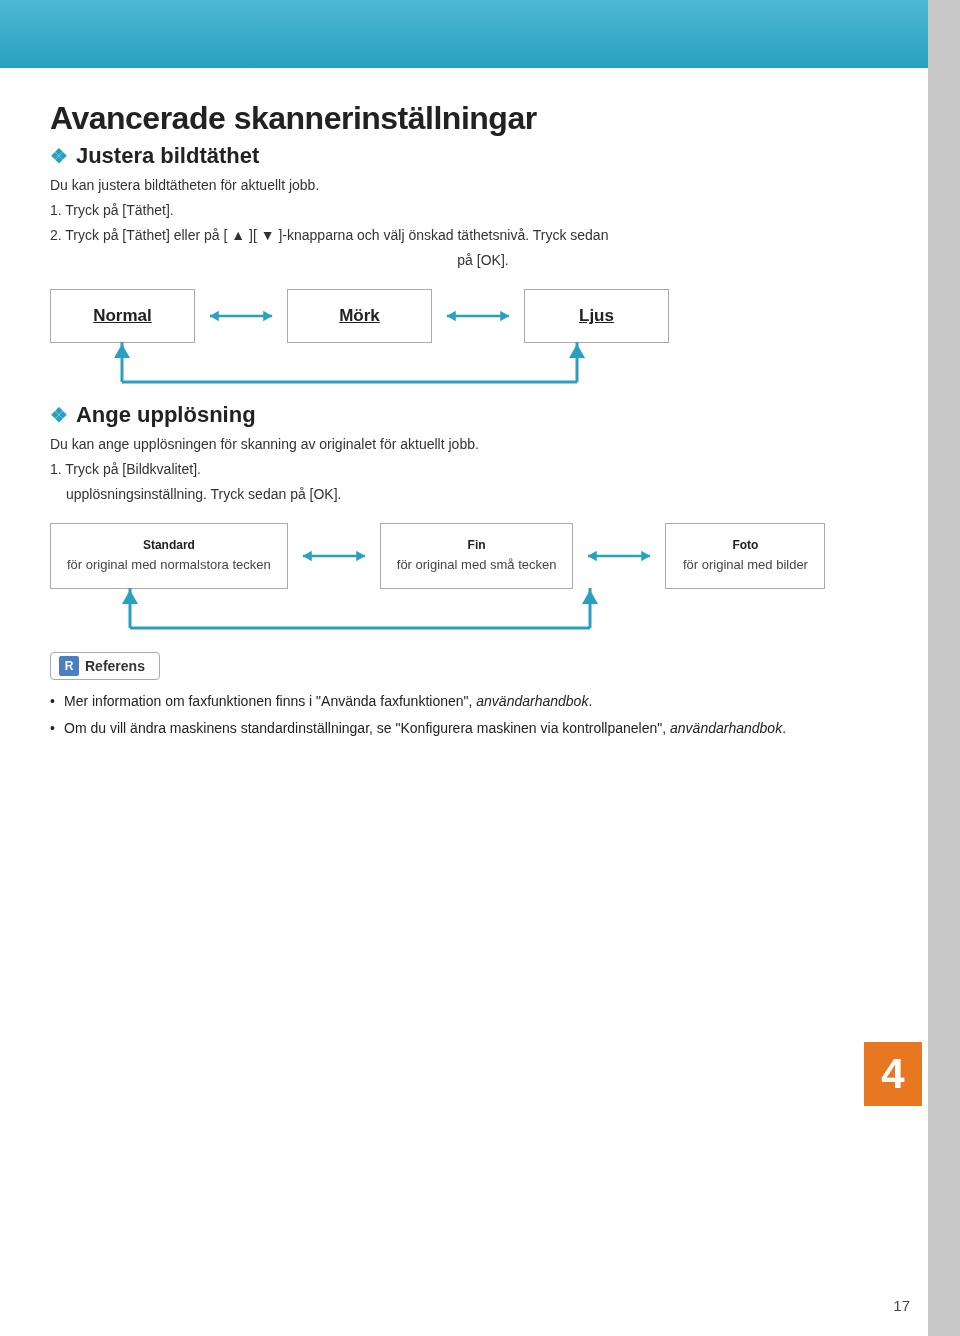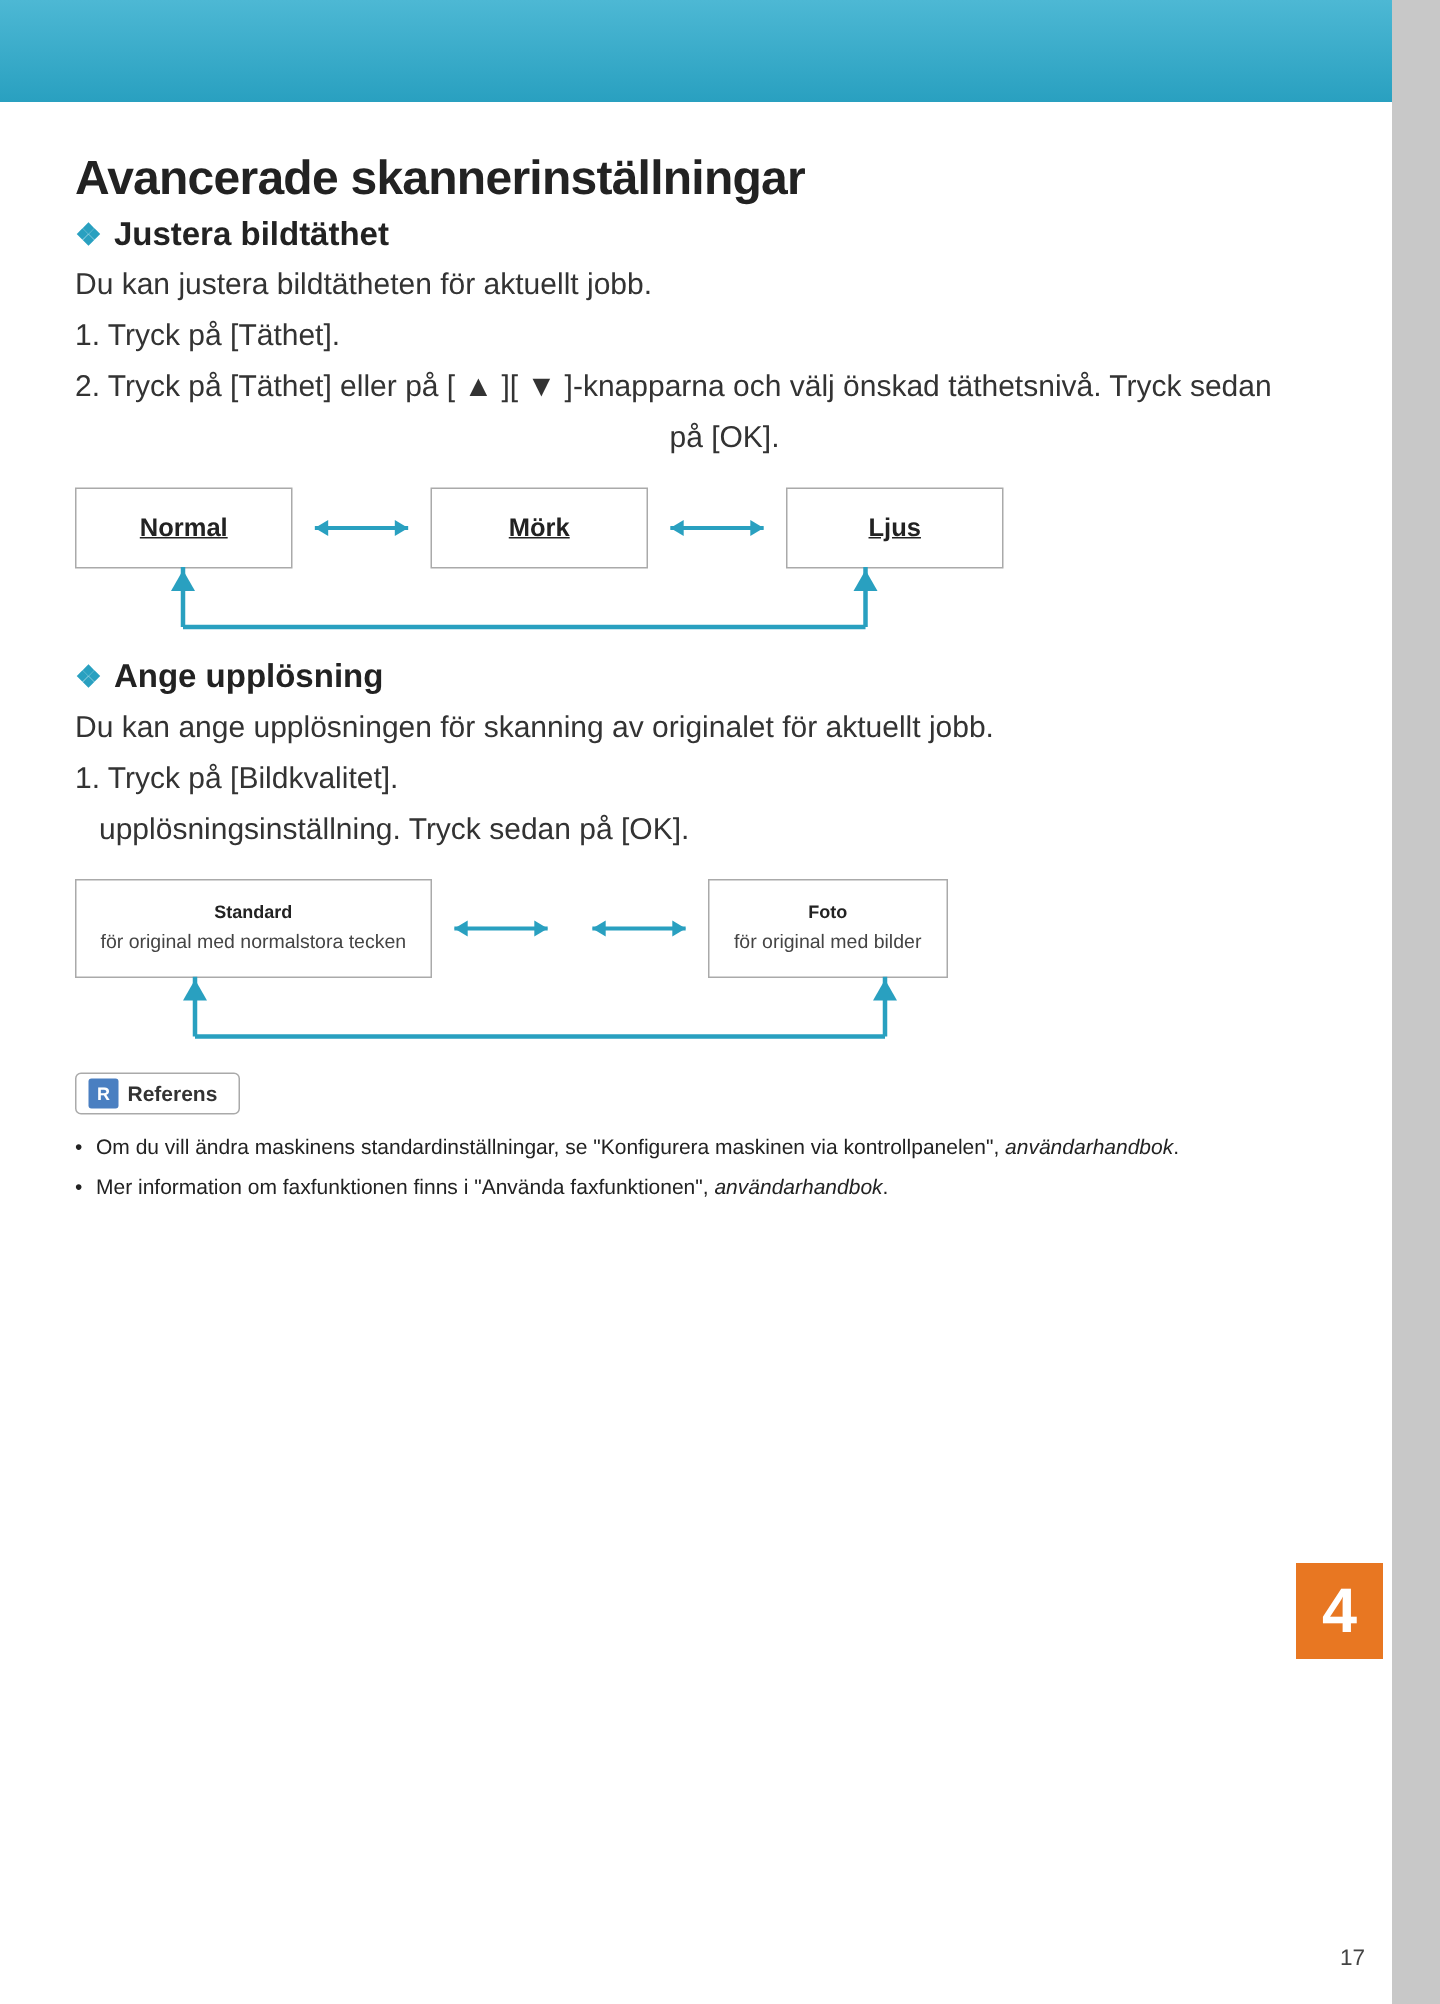--- a/index.html
+++ b/index.html
@@ -62,21 +62,21 @@
       align-items: center;
       gap: 8px;
     }
 
     .diamond {
       color: #29a0c0;
       font-size: 20px;
     }
 
     .section-desc {
-      font-size: 20px;
+      font-size: 14px;
       color: #333;
       margin-bottom: 4px;
       line-height: 1.5;
     }
 
     
     .diagram {
       margin: 18px 0 28px 0;
       position: relative;
     }
@@ -329,20 +329,24 @@
       </div>
 
       <div class="arrow-horiz">
         <svg width="90" height="36" viewBox="0 0 90 36">
           <line x1="10" y1="18" x2="80" y2="18" class="arrow-svg"></line>
           <polygon points="10,18 20,12 20,24" class="arrow-head"></polygon>
           <polygon points="80,18 70,12 70,24" class="arrow-head"></polygon>
         </svg>
       </div>
 
+      <div class="resolution-box">
+        <div class="box-title">Fin</div>
+        <div class="box-desc">för original med små tecken</div>
+      </div>
 
       <div class="arrow-horiz">
         <svg width="90" height="36" viewBox="0 0 90 36">
           <line x1="10" y1="18" x2="80" y2="18" class="arrow-svg"></line>
           <polygon points="10,18 20,12 20,24" class="arrow-head"></polygon>
           <polygon points="80,18 70,12 70,24" class="arrow-head"></polygon>
         </svg>
       </div>
 
       <div class="resolution-box">
@@ -361,20 +365,20 @@
       </svg>
     </div>
   </div>
 
   <div style="margin-top: 16px;">
     <div class="reference-box">
       <div class="ref-icon">R</div>
       <span>Referens</span>
     </div>
     <ul class="bullet-list">
+      <li>Mer information om faxfunktionen finns i "Använda faxfunktionen", <em>användarhandbok</em>.</li>
       <li>Om du vill ändra maskinens standardinställningar, se "Konfigurera maskinen via kontrollpanelen", <em>användarhandbok</em>.</li>
-      <li>Mer information om faxfunktionen finns i "Använda faxfunktionen", <em>användarhandbok</em>.</li>
     </ul>
   </div>
 
 </div>
 
 <div class="page-number">17</div>
 
 </body></html>

